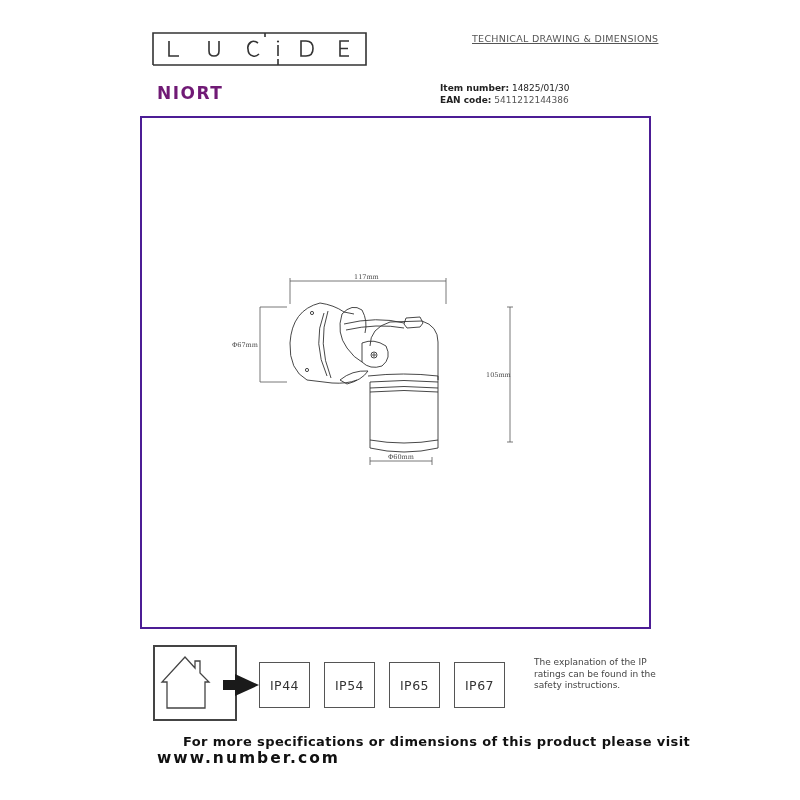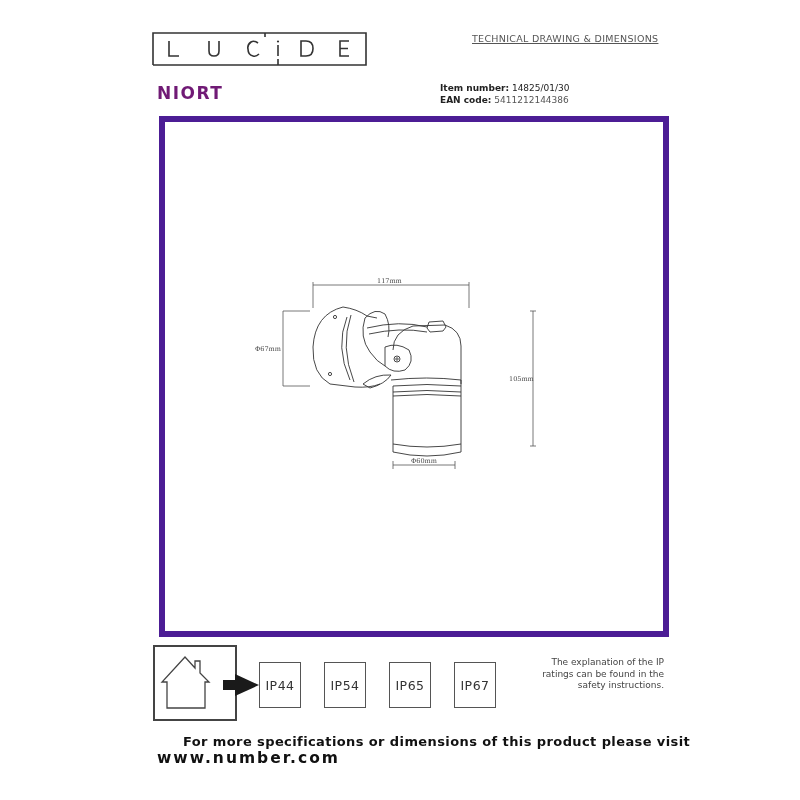--- a/index.html
+++ b/index.html
@@ -11,28 +11,28 @@
   .logo { left: 152px; top: 32px; width: 214px; height: 33px; }
   .logo svg { display: block; }
   .header-tag { left: 472px; top: 33px; font-size: 9.5px; letter-spacing: 0.3px; color: #555; white-space: nowrap; text-decoration: underline; }
 
   .product-name { left: 157px; top: 83px; font-size: 17px; font-weight: bold; letter-spacing: 1.5px; color: #701a75; }
   .item-info { left: 392px; top: 82px; font-size: 9px; line-height: 12px; color: #222; white-space: nowrap; }
   .item-info .lbl { font-weight: bold; margin-left: 48px; }
   .item-info .val-bold { font-weight: normal; }
   .item-info .val { color: #555; margin-top: 20px; }
 
-  .drawing-frame { left: 159px; top: 116px; width: 498px; height: 509px; border: 6px solid #4c1d95; box-sizing: content-box; }
+  .drawing-frame { left: 140px; top: 116px; width: 498px; height: 509px; border: 2px solid #4c1d95; box-sizing: content-box; padding-left: 9px; }
   .drawing-frame svg { position: absolute; left: 0; top: 0; }
 
   
   .house-box { left: 153px; top: 645px; width: 80px; height: 72px; border: 2px solid #444; }
-  .ip-box { top: 662px; width: 42px; height: 46px; border: 1.5px solid #555; box-sizing: border-box;
+  .ip-box { top: 662px; width: 51px; height: 46px; border: 1.5px solid #555; box-sizing: border-box;
             display: flex; align-items: center; justify-content: center; font-size: 12.5px; color: #333; letter-spacing: 0.5px; }
-  .ip-note { left: 534px; top: 657px; width: 130px; font-size: 9px; line-height: 11.5px; color: #444; text-align: right; }
+  .ip-note { left: 534px; top: 657px; width: 130px; font-size: 9px; line-height: 11.5px; color: #444; }
 
   .footer-line1 { left: 157px; top: 734px; font-size: 13px; font-weight: bold; letter-spacing: 0.4px; color: #111; white-space: nowrap; margin-left: 26px; }
   .footer-url { left: 157px; top: 749px; font-size: 15.5px; font-weight: bold; letter-spacing: 2px; color: #111; white-space: nowrap; }
 </style>
 </head>
 <body>
 
 <div class="abs logo">
   <svg width="216" height="35" viewBox="0 0 216 35">
 

